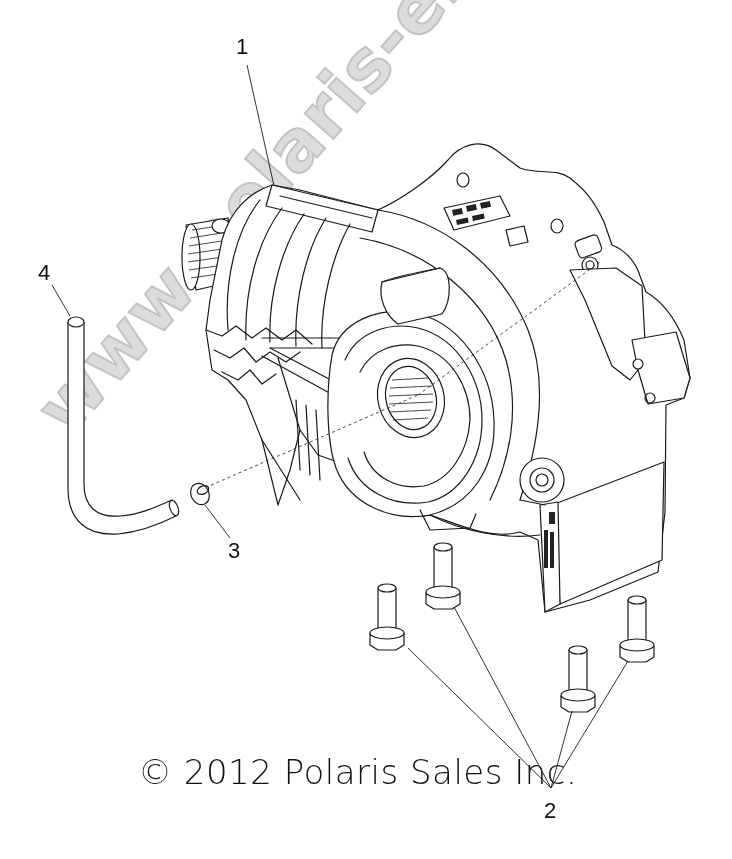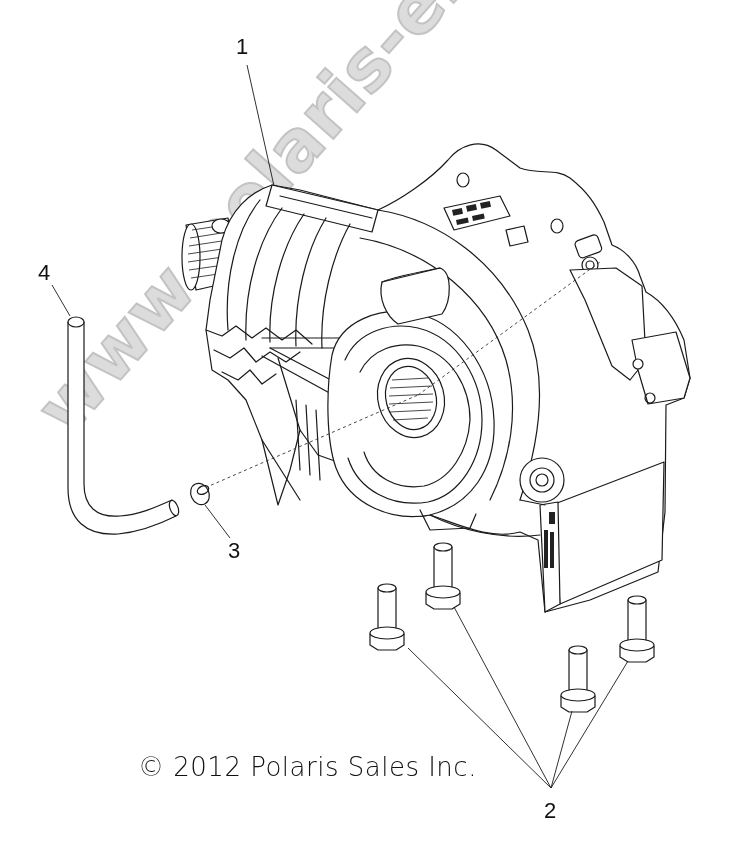--- a/index.html
+++ b/index.html
@@ -5,21 +5,21 @@
   html, body { margin: 0; padding: 0; background: #ffffff; }
   body { width: 732px; height: 859px; position: relative; overflow: hidden; font-family: "DejaVu Sans", sans-serif; }
   #diagram { position: absolute; left: 0; top: 0; width: 732px; height: 859px; }
   .ln { fill: none; stroke: #1a1a1a; stroke-width: 1.2; stroke-linejoin: round; stroke-linecap: round; }
   .ln-thin { fill: none; stroke: #1a1a1a; stroke-width: 0.8; }
   .fill-w { fill: #ffffff; stroke: #1a1a1a; stroke-width: 1.2; stroke-linejoin: round; }
   .dash { fill: none; stroke: #333; stroke-width: 0.9; stroke-dasharray: 3 3; }
   .leader { fill: none; stroke: #1a1a1a; stroke-width: 0.9; }
   .dark { fill: #222; }
   .callout { position: absolute; font-family: "Liberation Sans", sans-serif; font-size: 22px; color: #111; line-height: 1; }
-  .copyright { position: absolute; left: 138px; top: 752px; font-family: "DejaVu Sans", sans-serif; font-size: 26px; color: #111; letter-spacing: 0.5px; font-weight: 300; white-space: nowrap; }
+  .copyright { position: absolute; left: 138px; top: 752px; font-family: "DejaVu Sans", sans-serif; font-size: 34px; color: #111; letter-spacing: 0.5px; font-weight: 300; white-space: nowrap; }
   .watermark { position: absolute; left: 20px; top: 395px; transform-origin: 0 0; transform: rotate(-48.5deg);
     font-family: "DejaVu Sans", sans-serif; font-weight: bold; font-size: 70px; color: #d6d6d6;
     -webkit-text-stroke: 2px #b9b9b9; white-space: nowrap; letter-spacing: 1px; opacity: 0.85; pointer-events: none; }
   .wm-layer { position: absolute; left: 0; top: 0; width: 732px; height: 859px; }
 </style>
 </head>
 <body>
 
 <div class="wm-layer">
   <div class="watermark">www.polaris-ersatzteile.de</div>

